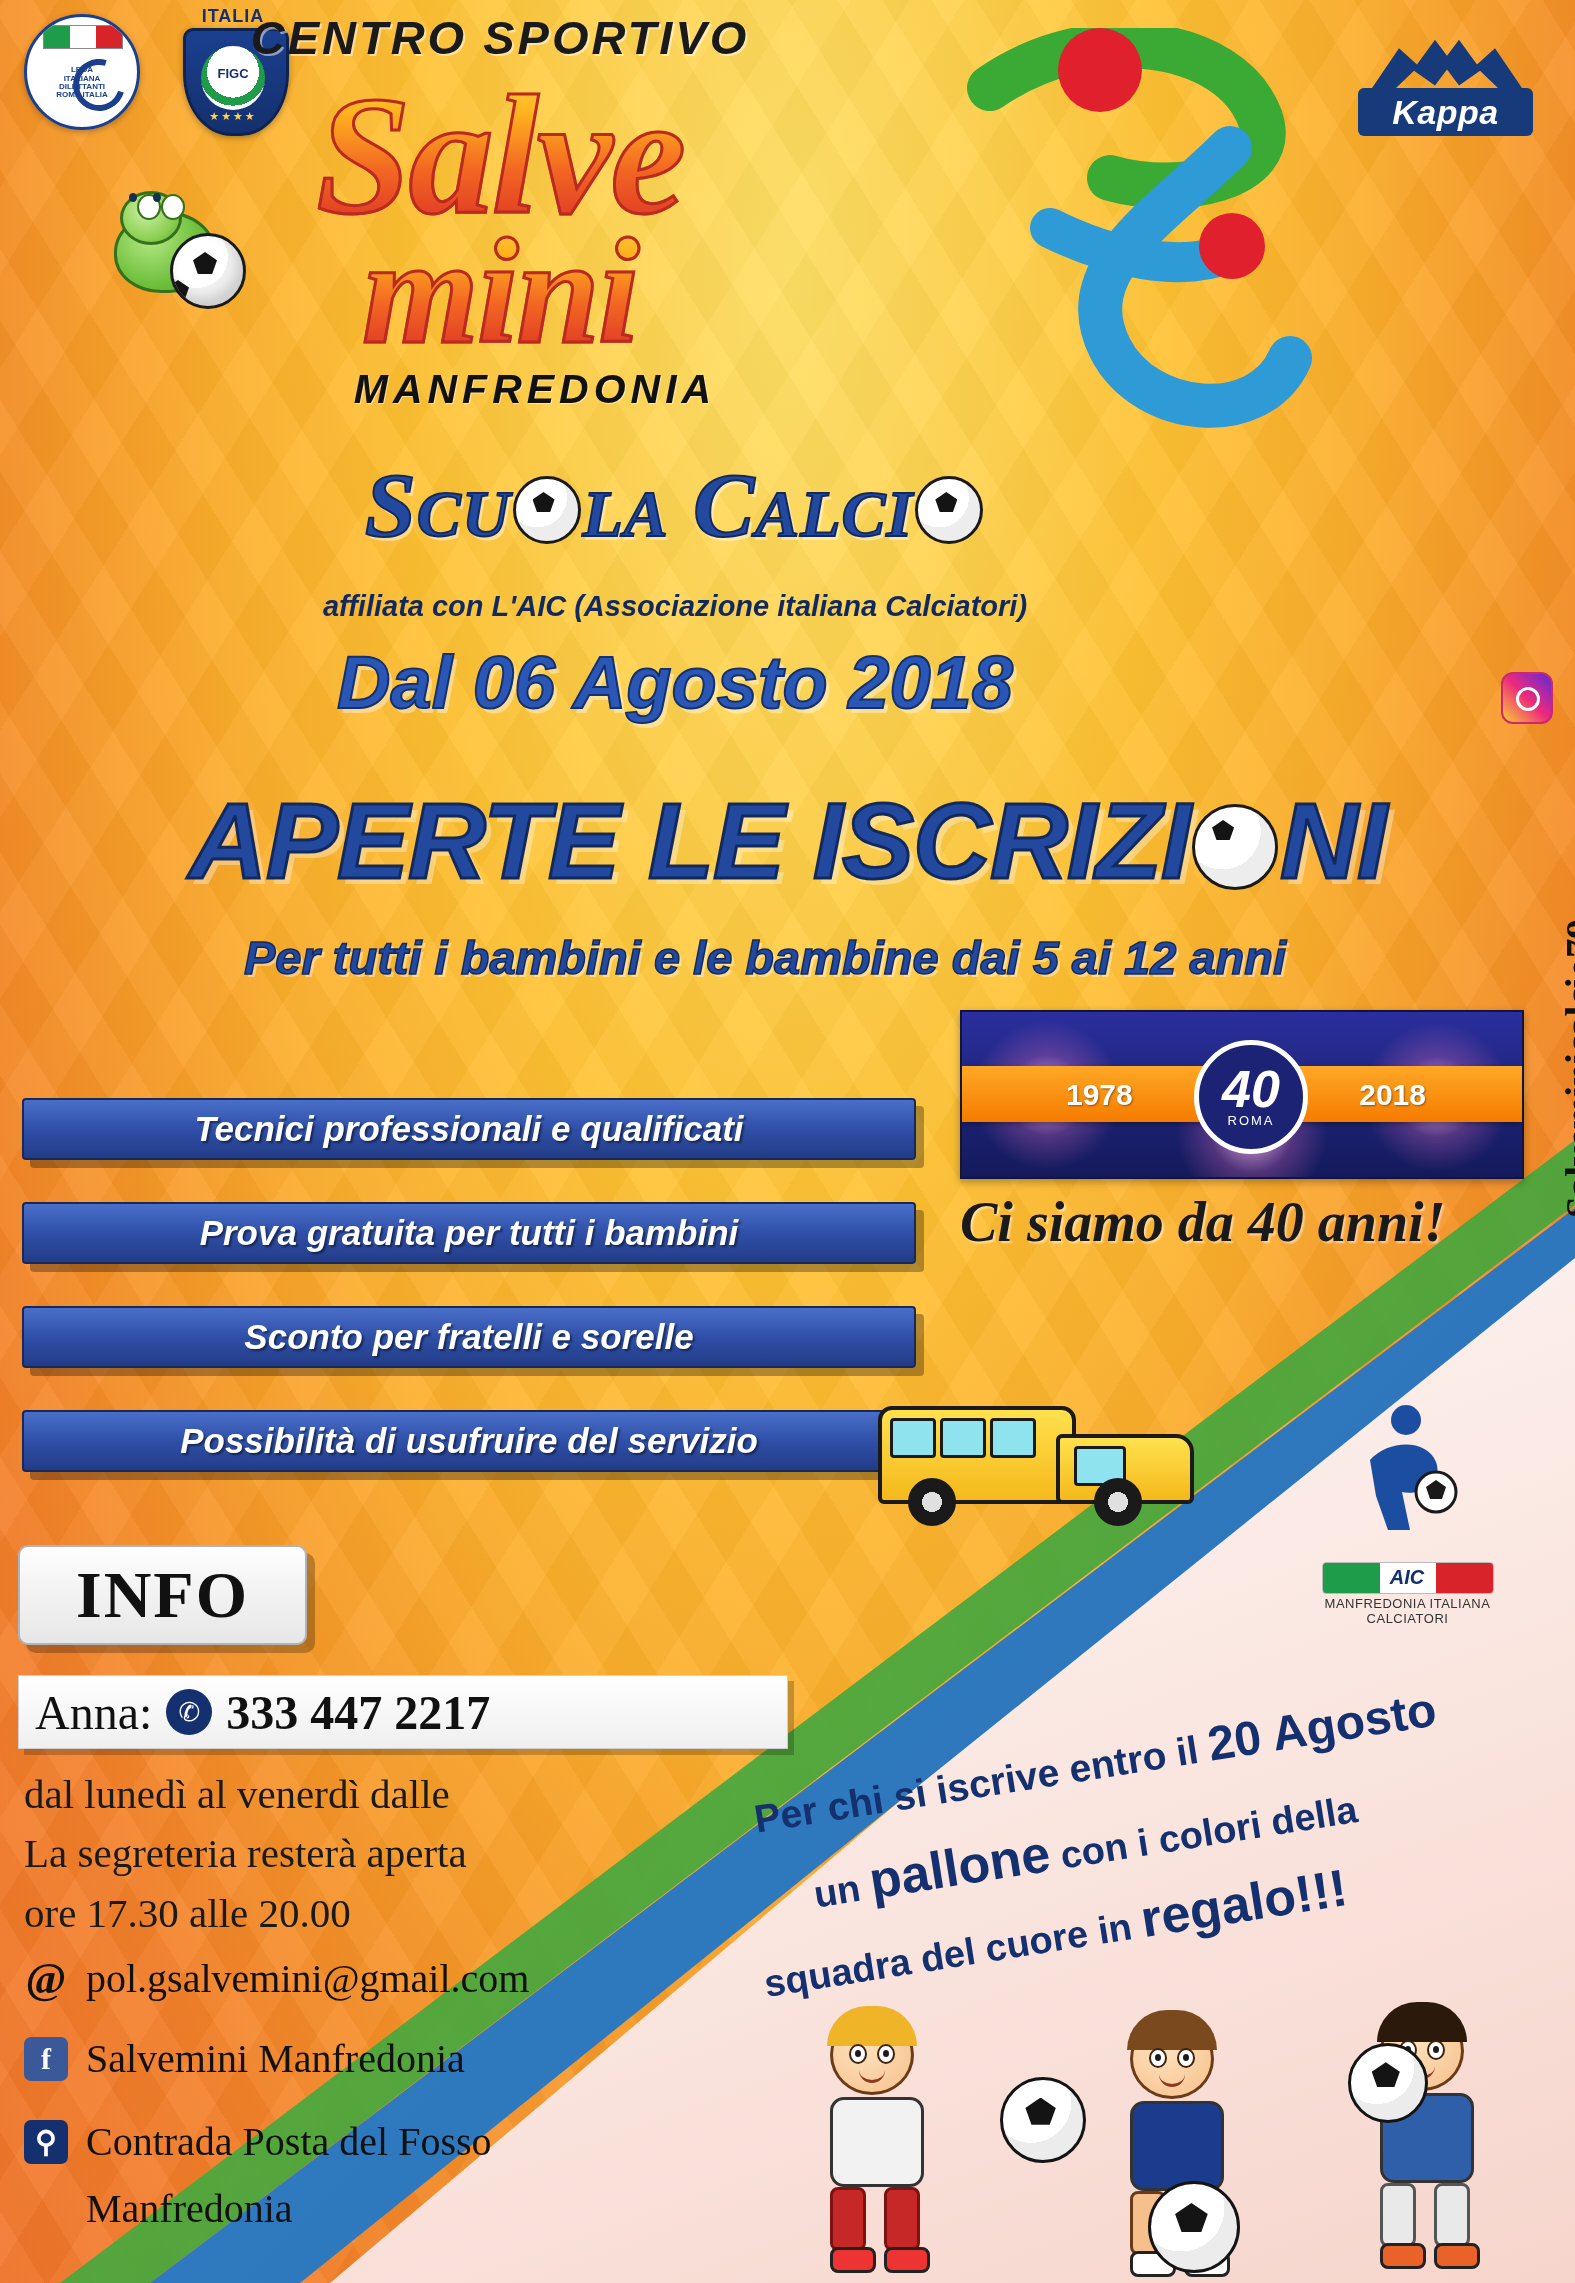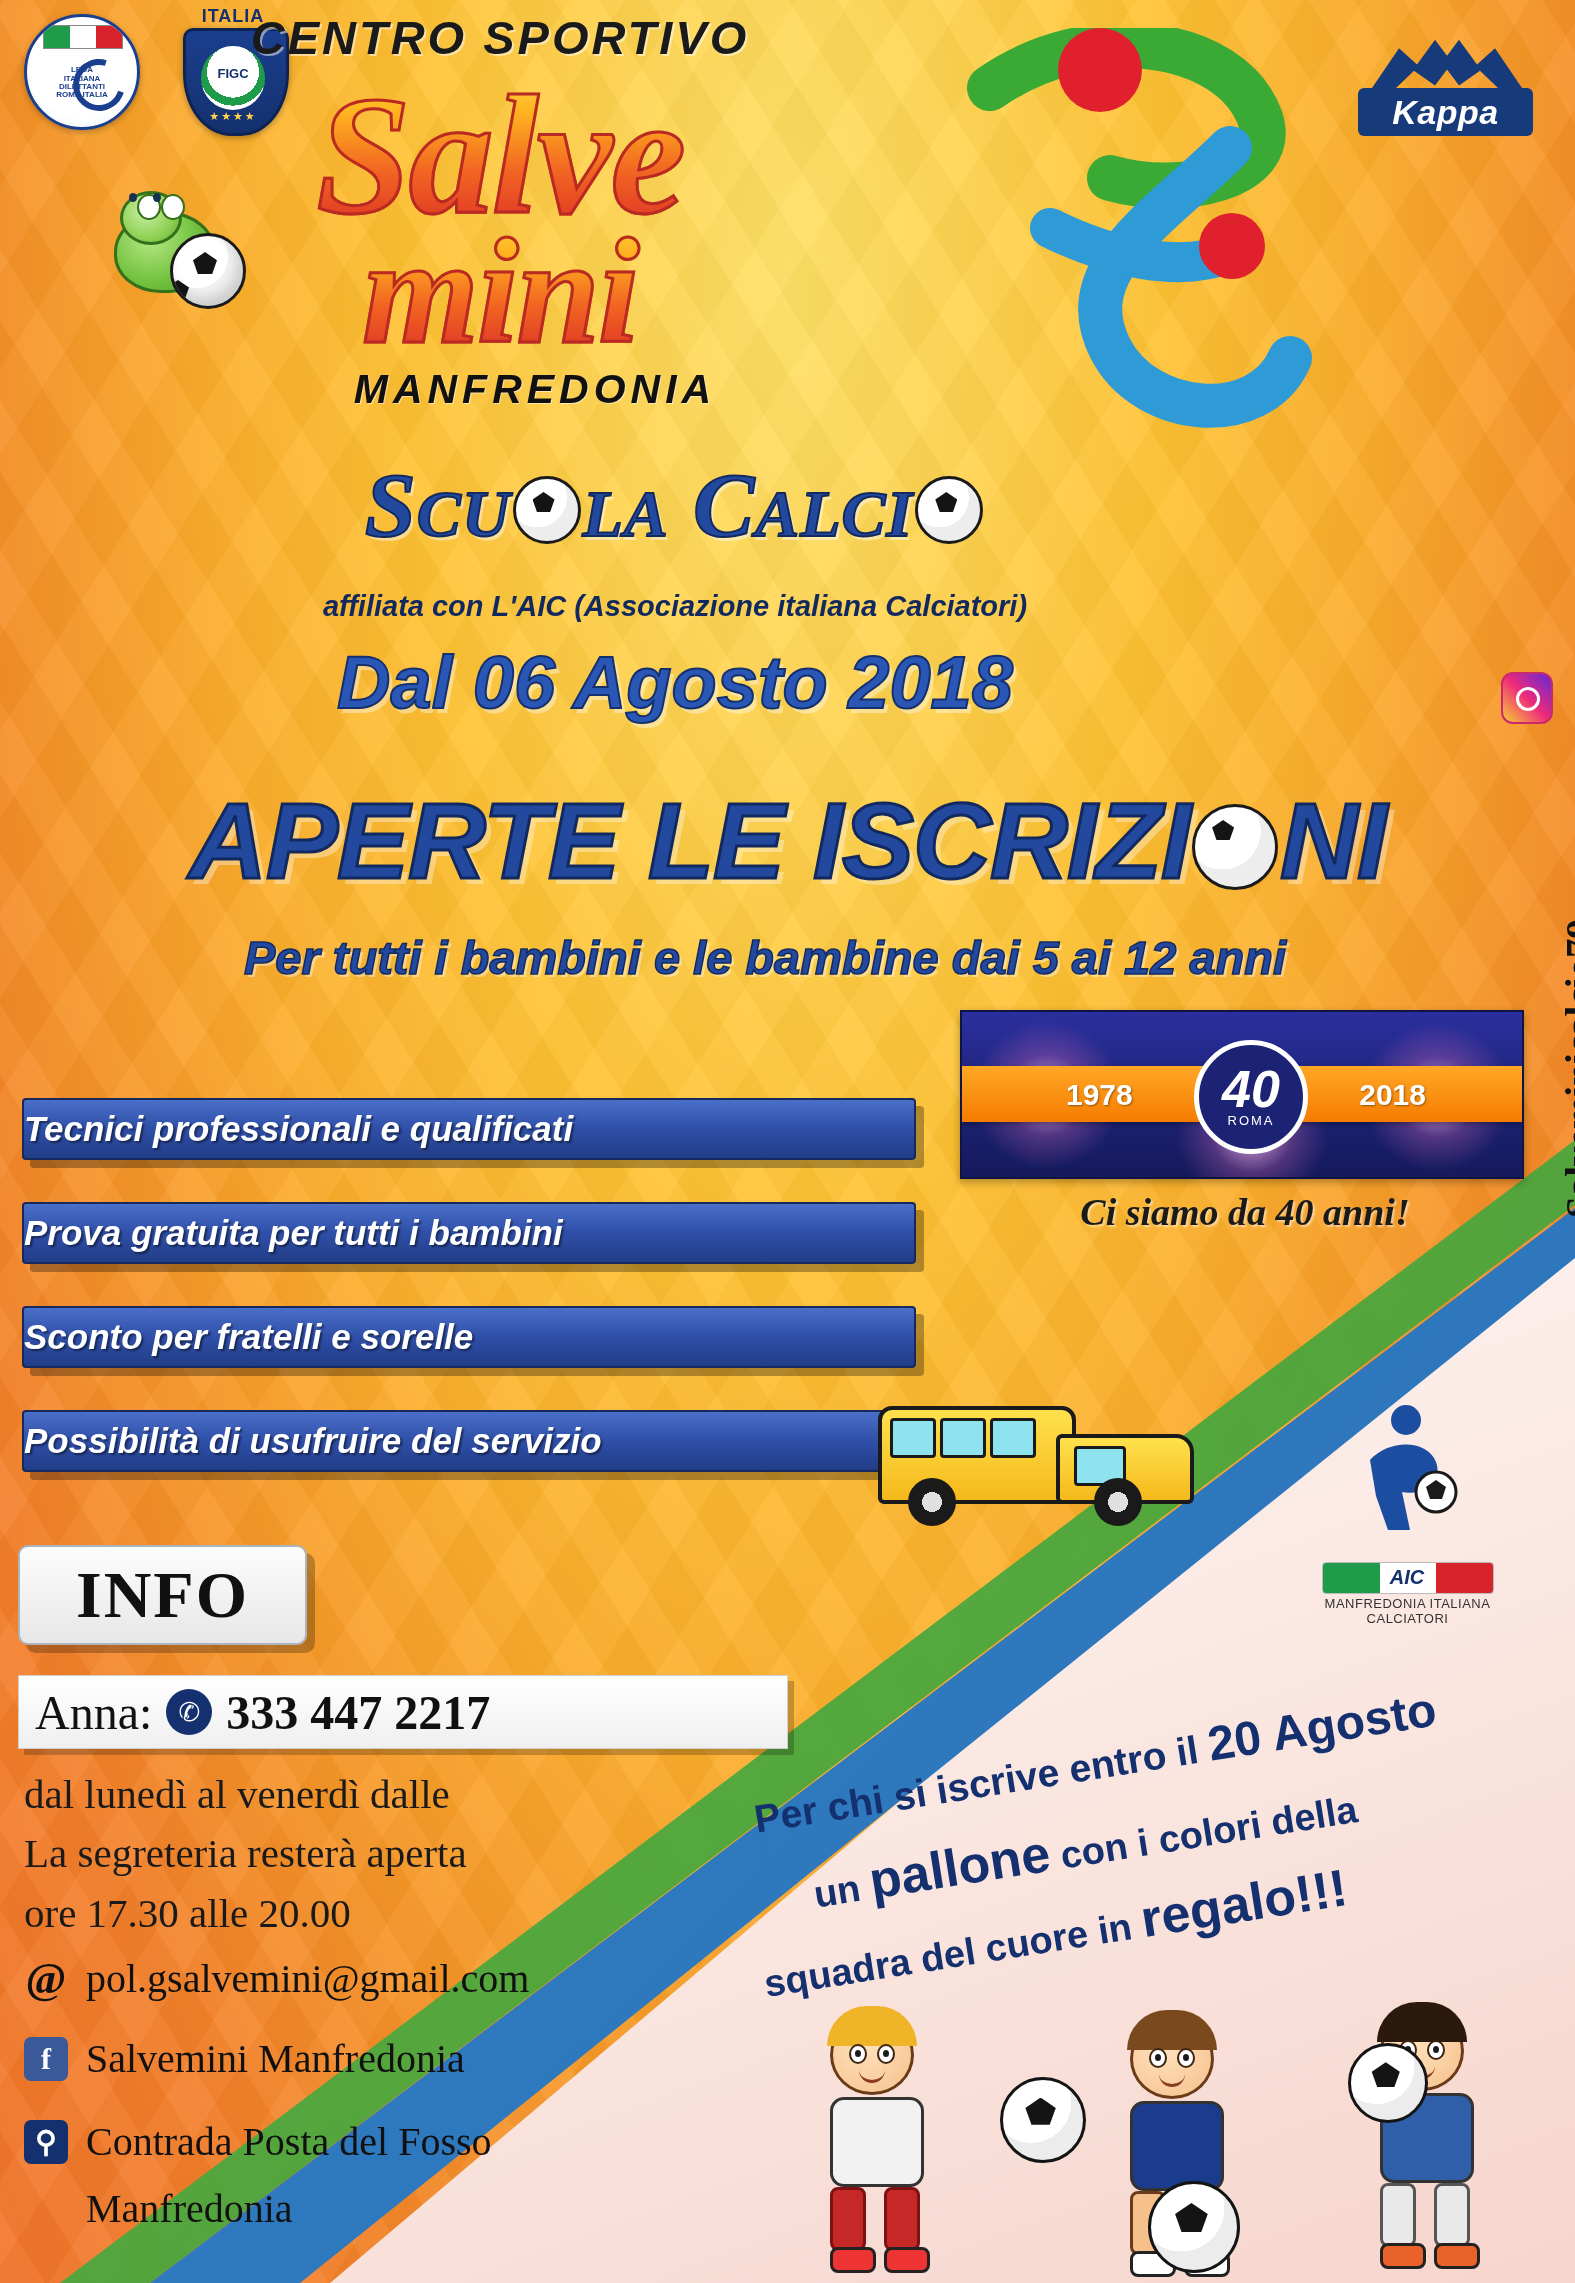--- a/index.html
+++ b/index.html
@@ -248,21 +248,21 @@
   
   .ribbons { position: absolute; left: 22px; top: 1098px; width: 920px; }
   .ribbon {
     position: relative;
     height: 58px;
     margin-bottom: 42px;
     background: linear-gradient(180deg,#4a6fc9 0%, #2f4fa8 50%, #223c86 100%);
     border: 2px solid #16285c;
     border-radius: 4px;
     box-shadow: 8px 8px 0 rgba(0,0,0,.30);
-    display: flex; align-items: center; justify-content: flex-start;
+    display: flex; align-items: center; justify-content: center;
   }
   .ribbon span {
     color: #ffffff;
     font-size: 35px; font-weight: bold; font-style: italic;
     text-shadow: 2px 2px 2px rgba(0,0,0,.45);
     white-space: nowrap;
   }
   .ribbon.r1 { width: 890px; }
   .ribbon.r2 { width: 890px; }
   .ribbon.r3 { width: 890px; }
@@ -296,23 +296,23 @@
   .badge40 .y2 { right: 96px; }
   .badge40 .circle {
     position: absolute; left: 232px; top: 28px; width: 104px; height: 104px;
     border-radius: 50%; border: 5px solid #ffffff;
     background: #1c2375;
     display: flex; flex-direction: column; align-items: center; justify-content: center;
   }
   .badge40 .circle .n { font-size: 52px; font-weight: bold; color: #ffffff; line-height: .9; font-style: italic;}
   .badge40 .circle .w { font-size: 13px; color: #ffffff; letter-spacing: 2px; }
   .cisiamo {
-    position: absolute; left: 960px; top: 1190px; width: 570px; text-align: center;
+    position: absolute; left: 960px; top: 1190px; width: 570px; 
     font-family: "Liberation Serif", serif;
-    font-size: 38px; font-style: italic; font-weight: bold; color: #1a1a1a;
+    font-size: 56px; font-style: italic; font-weight: bold; color: #1a1a1a;
     text-shadow: 2px 2px 2px rgba(255,255,255,.5);
   }
 
   
   .bus { position: absolute; left: 878px; top: 1398px; width: 330px; height: 130px; }
   .bus .main {
     position: absolute; left: 0; top: 8px; width: 190px; height: 90px;
     background: linear-gradient(#ffe14d,#f5b91b); border: 4px solid #1a1a1a;
     border-radius: 14px 14px 6px 6px;
   }

